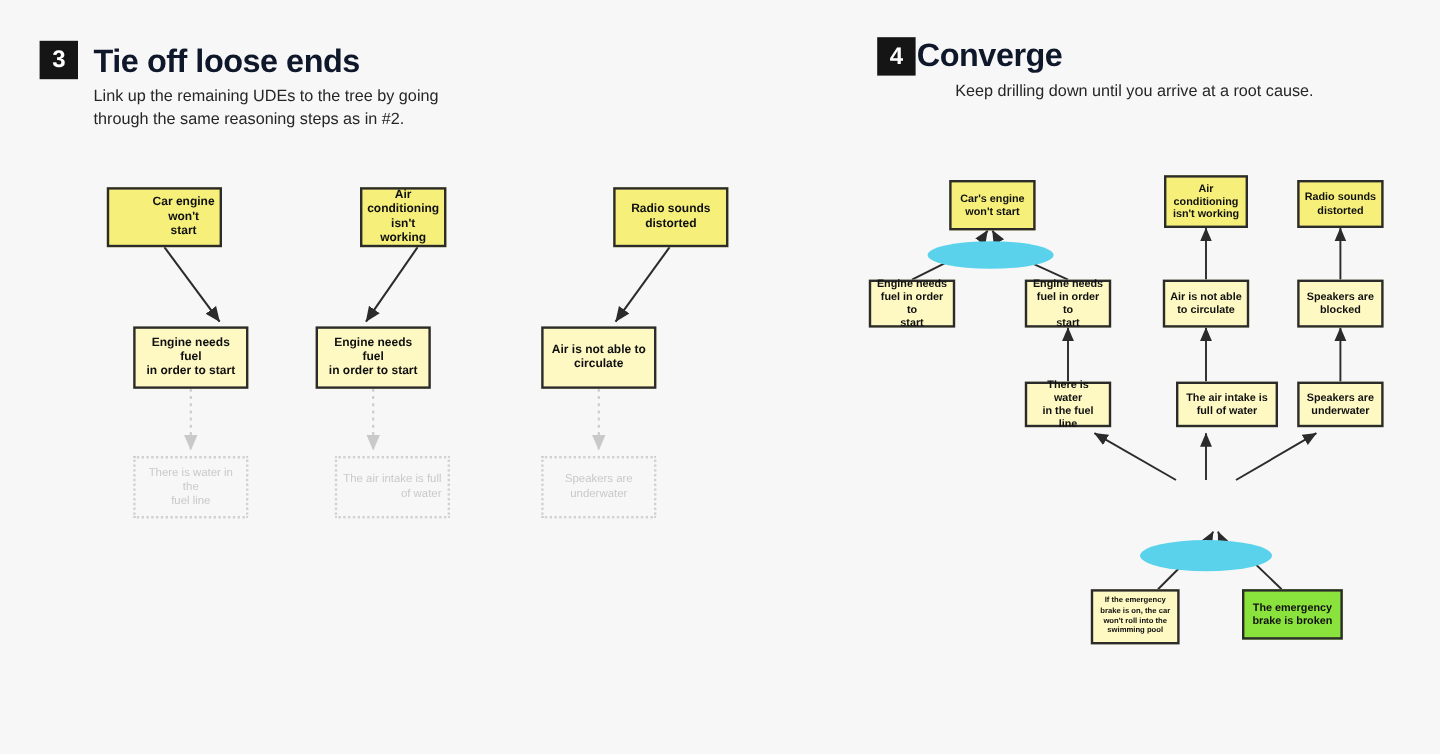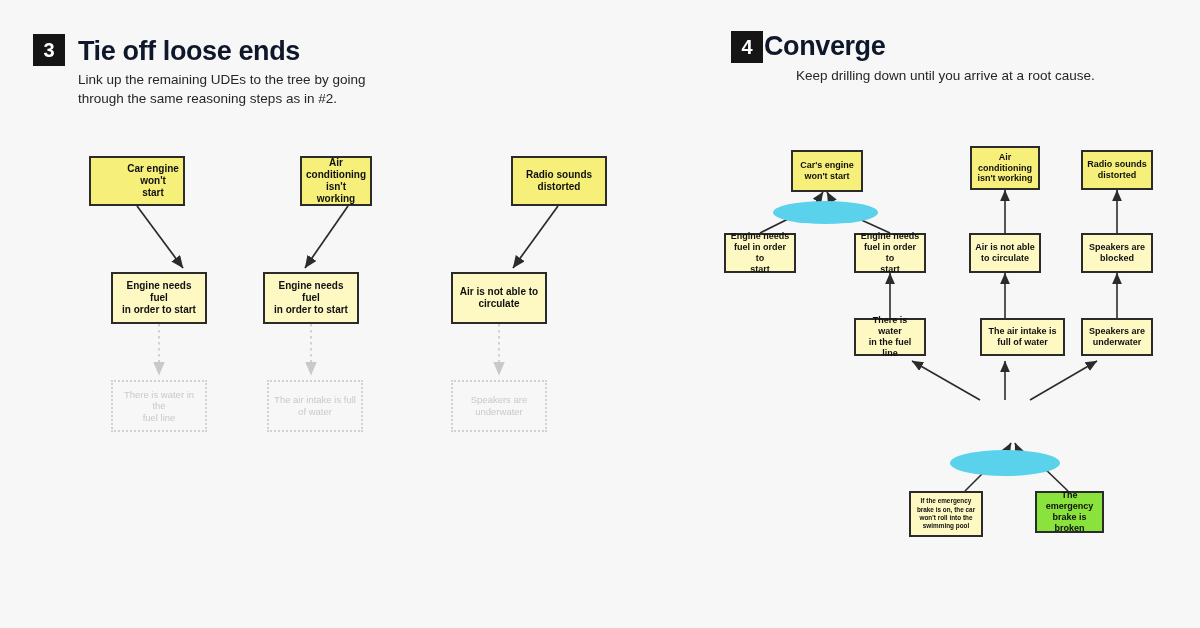--- a/index.html
+++ b/index.html
@@ -132,21 +132,21 @@
 
     <div class="node fact" style="left: 111px; top: 272px; width: 96px; height: 52px; white-space: pre-line;">Engine needs fuel
 in order to start</div>
     <div class="node fact" style="left: 263px; top: 272px; width: 96px; height: 52px; white-space: pre-line;">Engine needs fuel
 in order to start</div>
     <div class="node fact" style="left: 451px; top: 272px; width: 96px; height: 52px; white-space: pre-line;">Air is not able to
 circulate</div>
 
     <div class="node ghost" style="left: 111px; top: 380px; width: 96px; height: 52px; white-space: pre-line;">There is water in the
 fuel line</div>
-    <div class="node ghost" style="left: 267px; top: 380px; width: 96px; height: 52px; white-space: pre-line;">The air intake is full
+    <div class="node ghost" style="left: 279px; top: 380px; width: 96px; height: 52px; white-space: pre-line; text-align: right;">The air intake is full
 of water</div>
     <div class="node ghost" style="left: 451px; top: 380px; width: 96px; height: 52px; white-space: pre-line;">Speakers are
 underwater</div>
   </div>
 
   <div class="canvas right" style="left:660px; top:0; width:540px; height:628px;">
 
     <svg width="540" height="628">
       <defs>
         <marker id="arrowUp" markerWidth="9" markerHeight="9" refX="7.0" refY="3.1" orient="auto" markerUnits="strokeWidth">
@@ -204,17 +204,17 @@
     <div class="node fact" style="left: 291px; top: 318px; width: 85px; height: 38px; white-space: pre-line; margin-left: 29px;">The air intake is
 full of water</div>
     <div class="node fact" style="left: 421px; top: 318px; width: 72px; height: 38px; white-space: pre-line;">Speakers are
 underwater</div>
 
 
     <div class="node fact small" style="left: 249px; top: 491px; width: 74px; height: 46px; white-space: pre-line;">If the emergency
 brake is on, the car
 won't roll into the
 swimming pool</div>
-    <div class="node root" style="left: 375px; top: 491px; width: 69px; height: 42px; white-space: pre-line;">The emergency
+    <div class="node root" style="left: 375px; top: 491px; width: 84px; height: 42px; white-space: pre-line;">The emergency
 brake is broken</div>
   </div>
 
 </div>
 
 </body></html>

